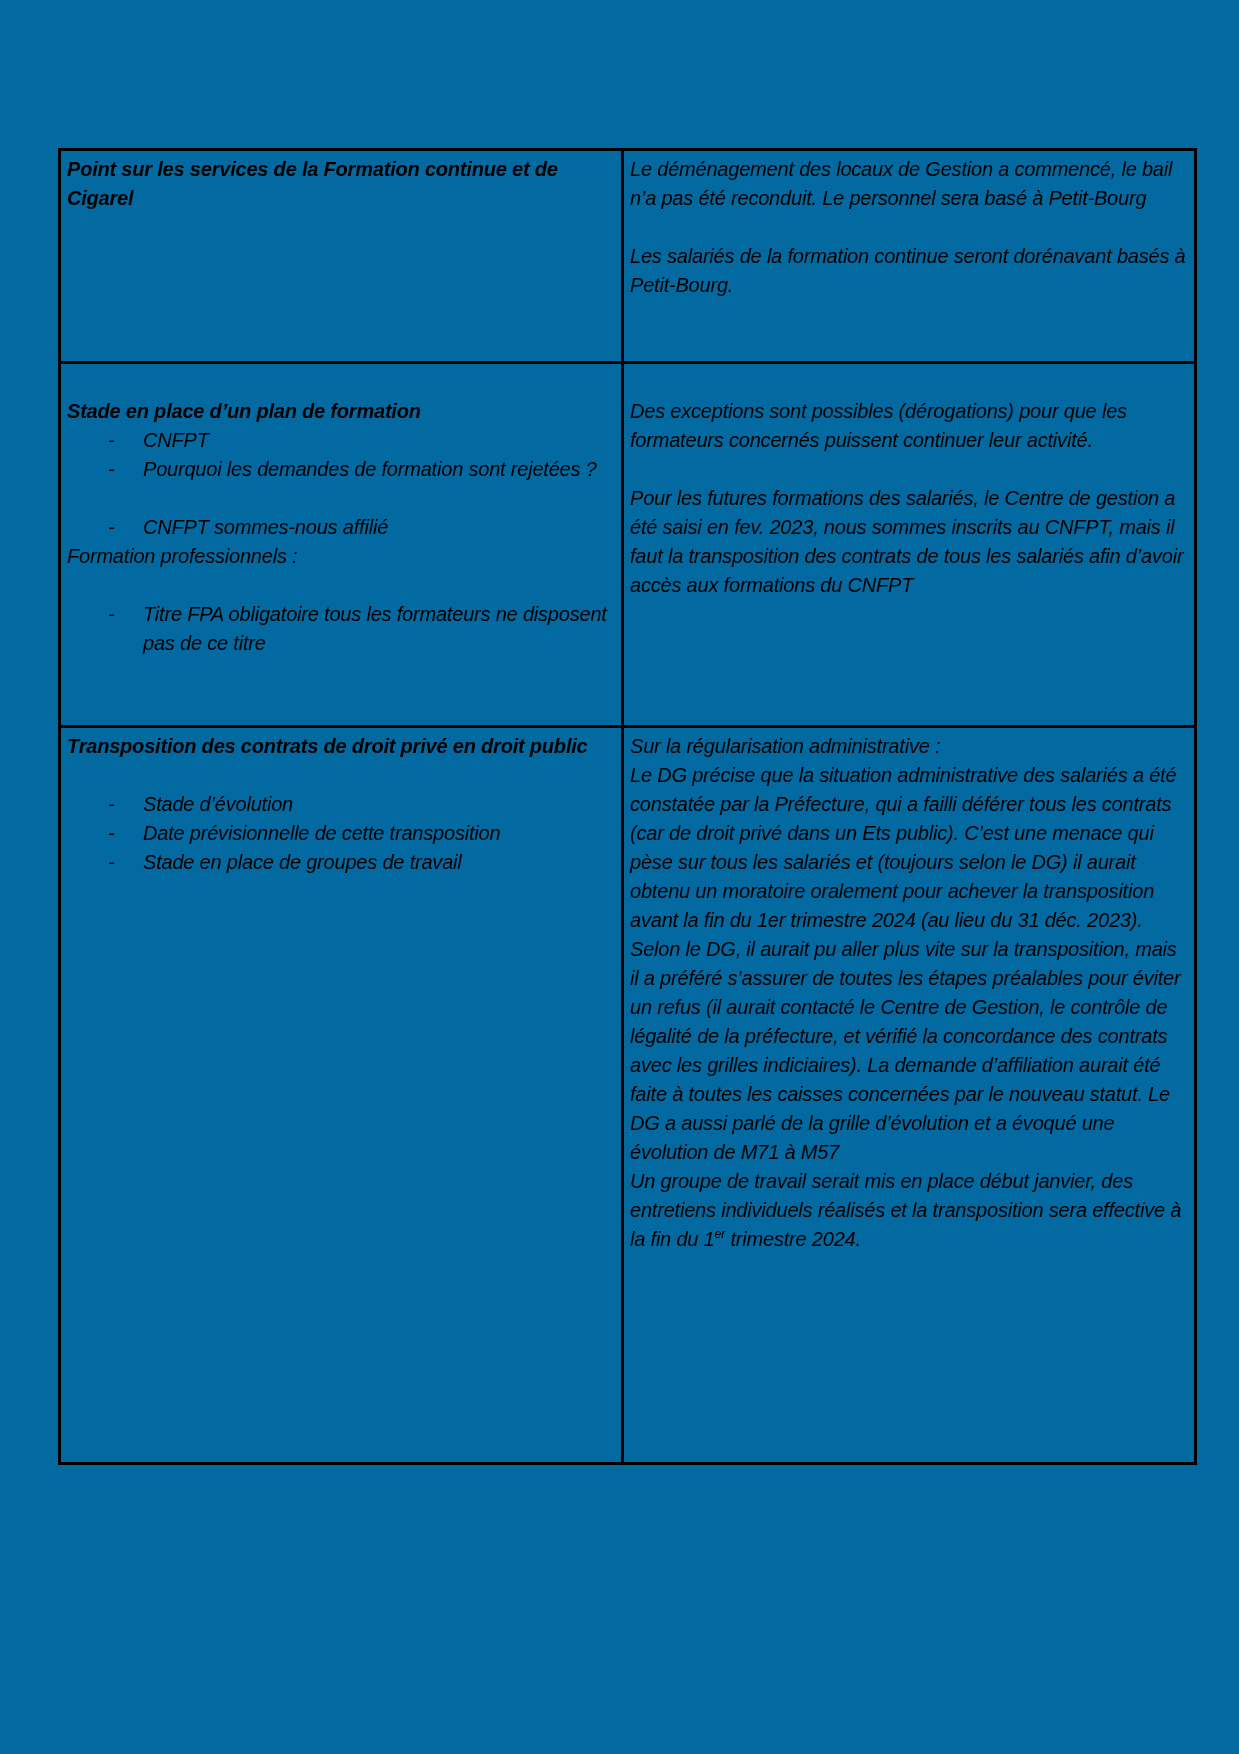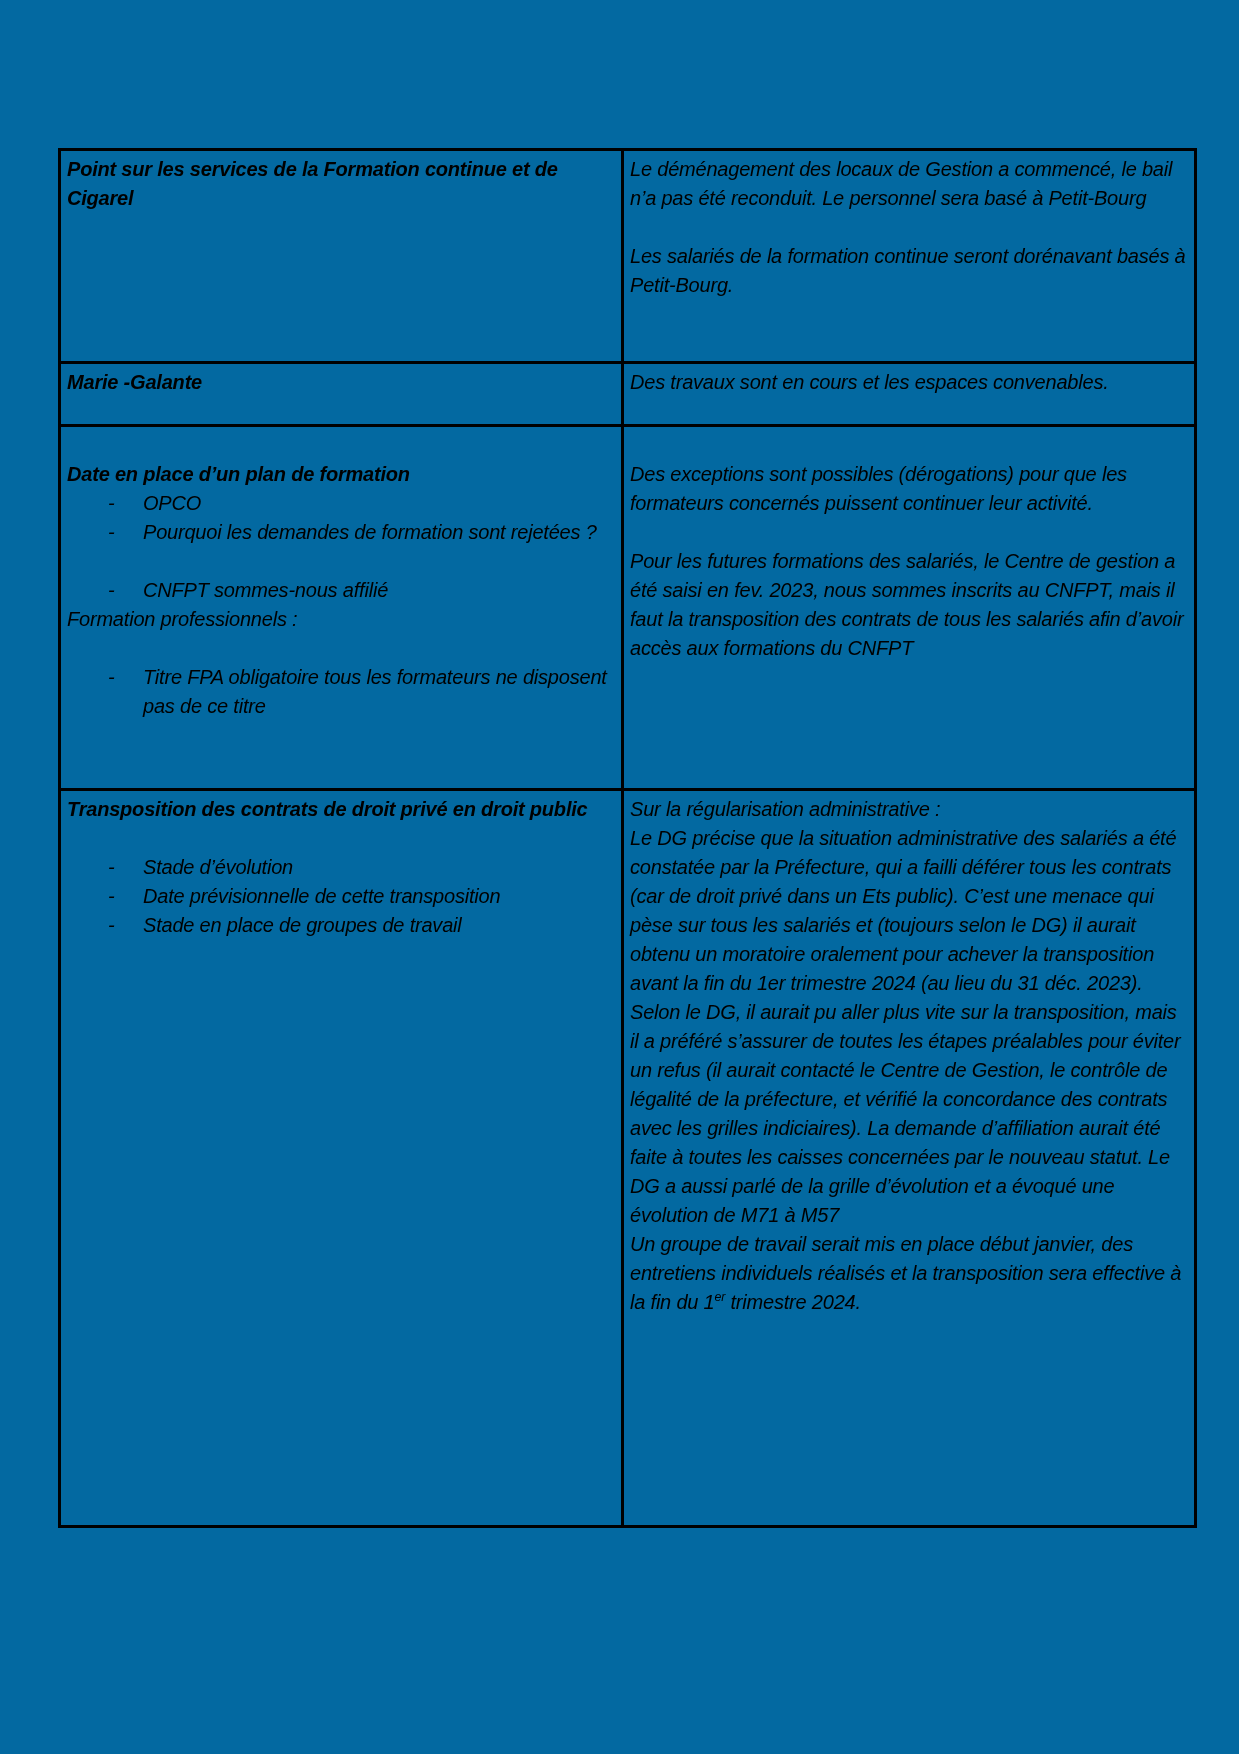--- a/index.html
+++ b/index.html
@@ -74,40 +74,28 @@
             </div>
           </td>
         <td>
             <div class="cell">
               <div class="block para">Le déménagement des locaux de Gestion a commencé, le bail n’a pas été reconduit. Le personnel sera basé à Petit-Bourg</div>
               <div class="block blankline"></div>
               <div class="block para">Les salariés de la formation continue seront dorénavant basés à Petit-Bourg.</div>
             </div>
           </td>
       </tr>
-      <tr class="r2">
-        <td>
-            <div class="cell">
-              <div class="block heading">Marie -Galante</div>
-            </div>
-          </td>
-        <td>
-            <div class="cell">
-              <div class="block para">Des travaux sont en cours et les espaces convenables.</div>
-            </div>
-          </td>
-      </tr>
       <tr class="r3">
         <td>
             <div class="cell">
               <div class="block blankline"></div>
-              <div class="block heading">Date en place d’un plan de formation</div>
+              <div class="block heading">Stade en place d’un plan de formation</div>
               <div class="block bullet">
                 <span class="dash">-</span>
-                <span class="btext">OPCO</span>
+                <span class="btext">CNFPT</span>
               </div>
               <div class="block bullet">
                 <span class="dash">-</span>
                 <span class="btext">Pourquoi les demandes de formation sont rejetées ?</span>
               </div>
               <div class="block blankline"></div>
               <div class="block bullet">
                 <span class="dash">-</span>
                 <span class="btext">CNFPT sommes-nous affilié</span>
               </div>

